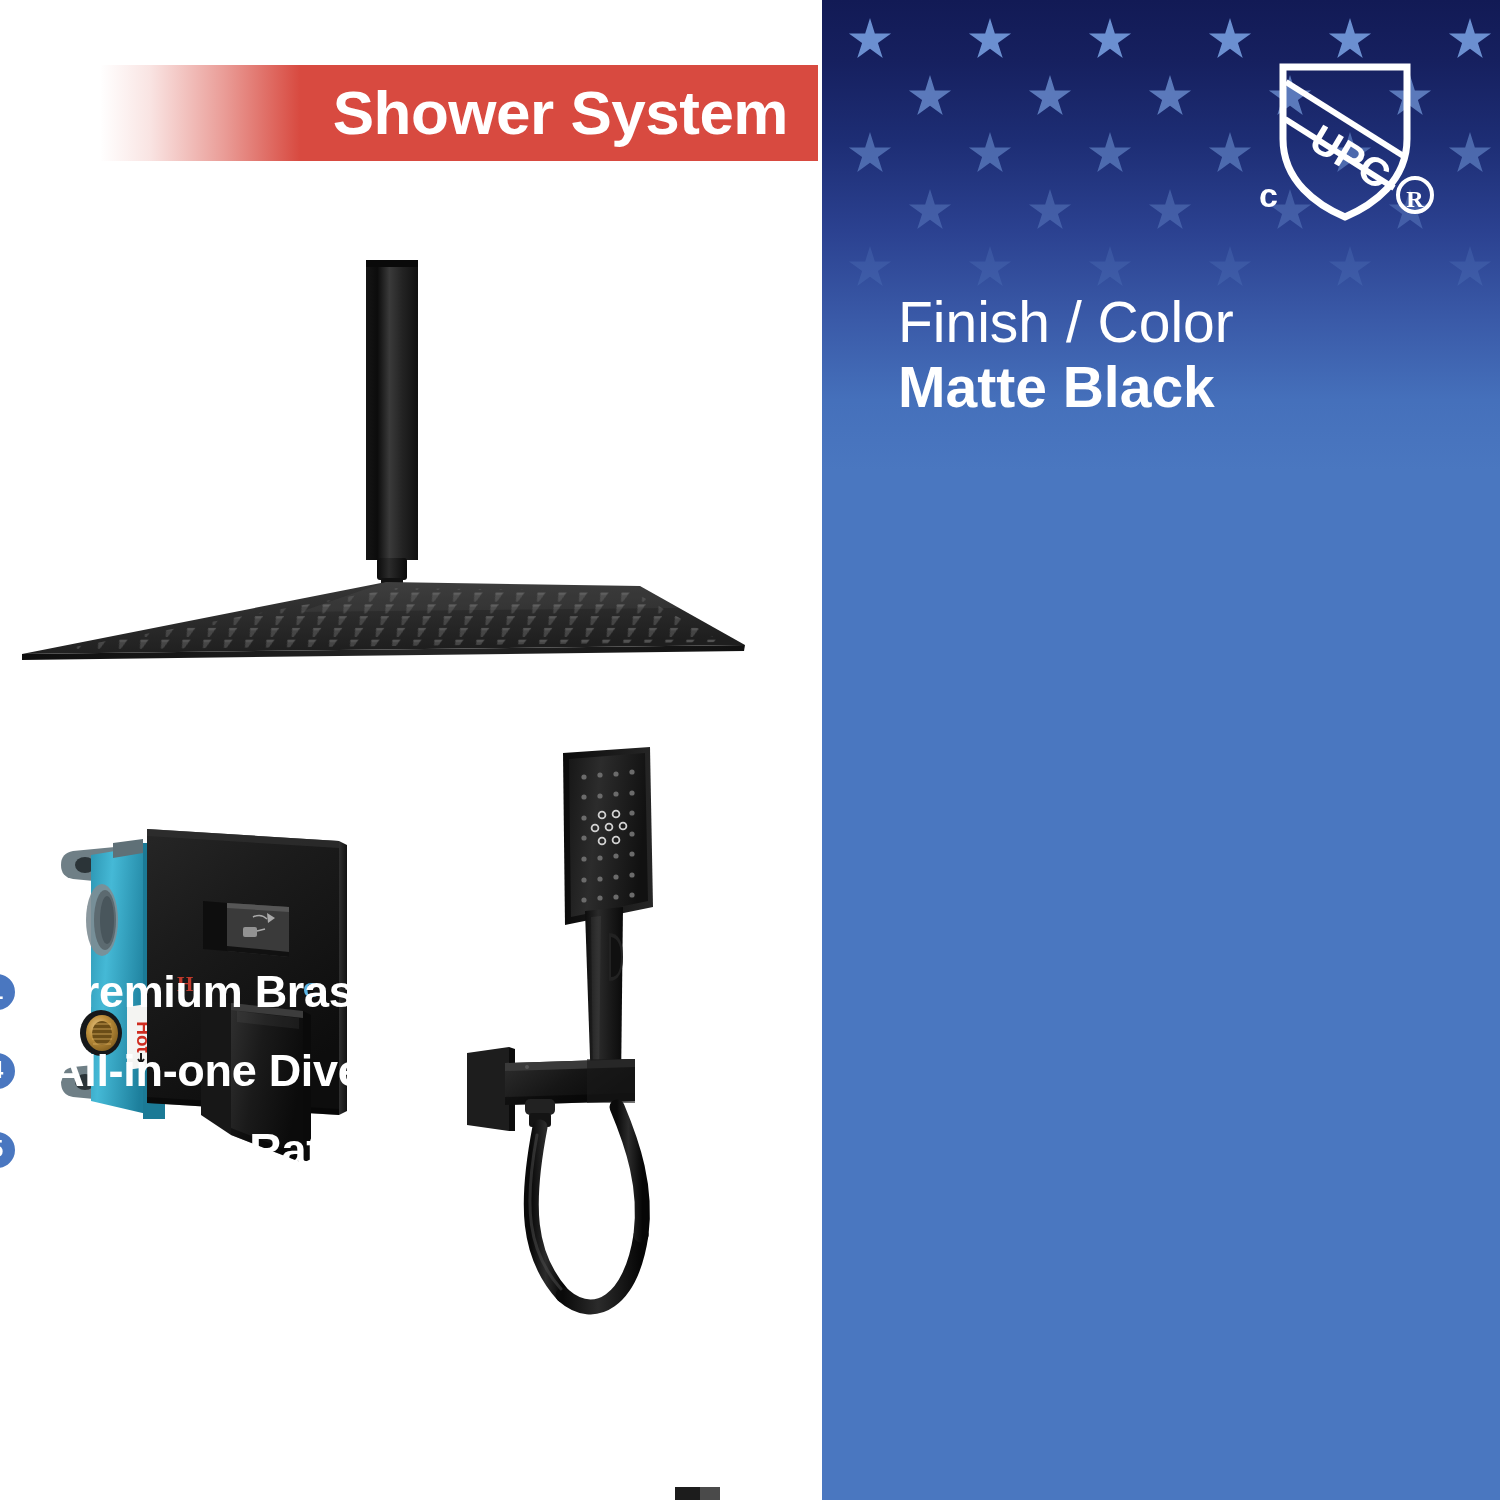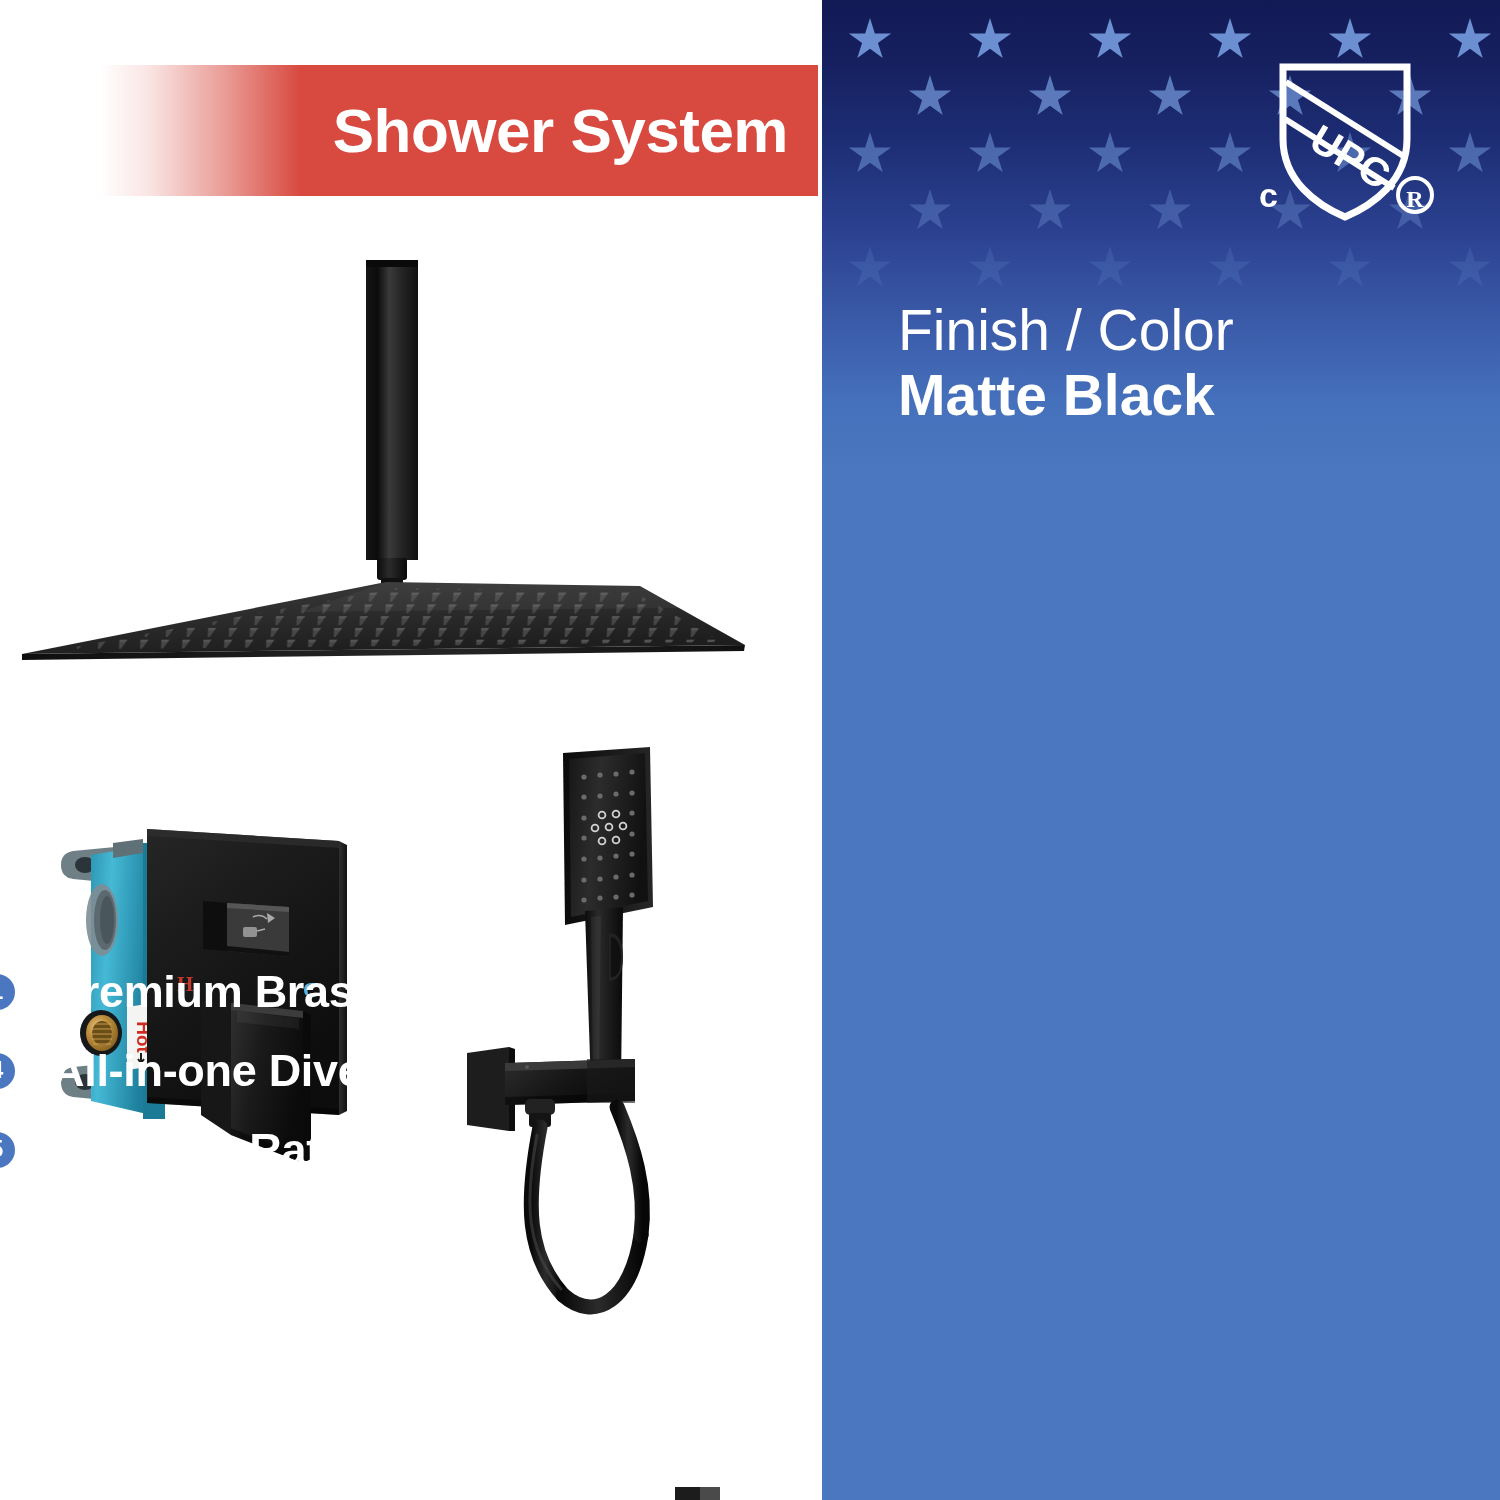--- a/index.html
+++ b/index.html
@@ -12,21 +12,21 @@
   }
 
   
   #left-panel{
     position:absolute;left:0;top:0;width:820px;height:1500px;
     background:#ffffff;
   }
 
   
   #title-banner{
-    position:absolute;left:0;top:65px;width:818px;height:131px;
+    position:absolute;left:0;top:65px;width:818px;height:96px;
     background:linear-gradient(to right,
         rgba(216,74,64,0) 0px,
         rgba(216,74,64,0) 100px,
         rgba(216,74,64,0.15) 150px,
         rgba(216,74,64,0.55) 225px,
         rgba(216,74,64,1) 300px,
         rgba(216,74,64,1) 100%);
     display:flex;align-items:center;justify-content:flex-end;
     box-sizing:border-box;padding-right:30px;
   }
@@ -55,21 +55,21 @@
     position:absolute;width:44px;height:44px;
     background:#6b8fd0;
     clip-path:polygon(50% 0%,61% 35%,98% 35%,68% 57%,79% 91%,50% 70%,21% 91%,32% 57%,2% 35%,39% 35%);
   }
 
   
   #upc-logo{position:absolute;left:1255px;top:55px;width:185px;height:175px;}
   #upc-logo svg{display:block;}
 
   
-  #finish-block{position:absolute;left:898px;top:300px;width:560px;}
+  #finish-block{position:absolute;left:898px;top:292px;width:560px;}
   #finish-label{
     color:#ffffff;font-size:57px;font-weight:normal;line-height:1.08;
     letter-spacing:0px;
   }
   #finish-value{
     color:#ffffff;font-size:57px;font-weight:bold;line-height:1.12;
     margin-top:2px;letter-spacing:0px;
   }
 
   

